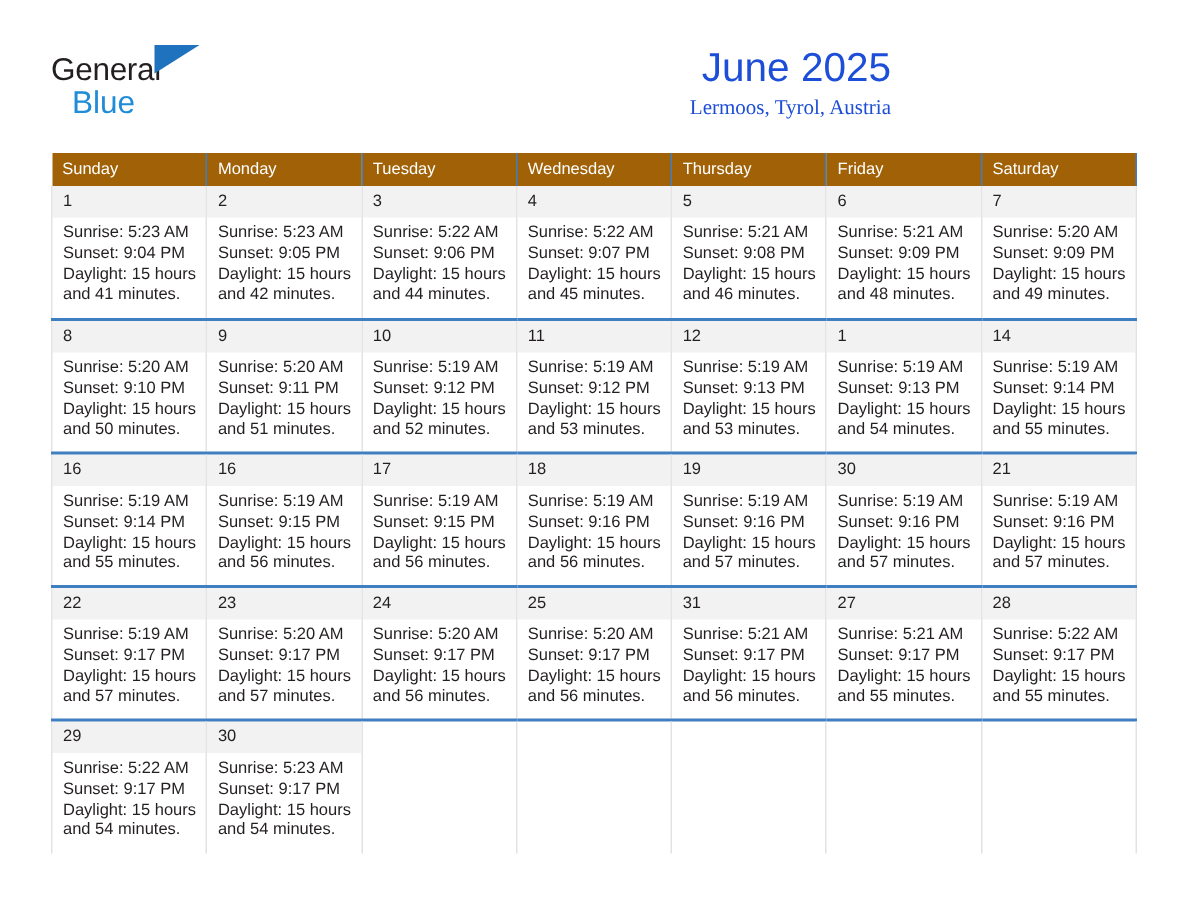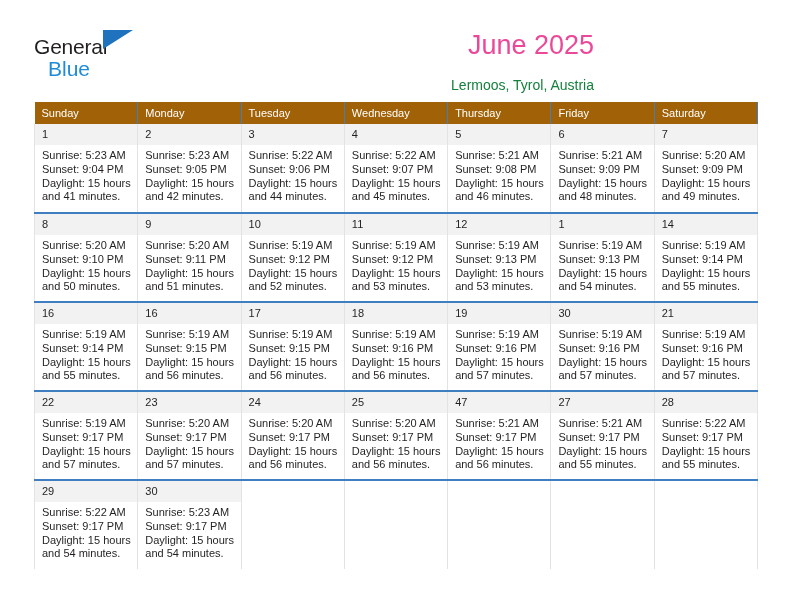--- a/index.html
+++ b/index.html
@@ -58,27 +58,28 @@
   }
 
   .titles {
     text-align: right;
     padding-top: 0px;
   }
   .cal-title {
     font-size: 27px;
     line-height: 34px;
     font-weight: normal;
-    color: #ec4899;
+    color: #1d4ed8;
   }
   .cal-sub {
     font-size: 14px;
     line-height: 22px;
-    color: #15803d;
-    margin-top: 12px;
+    color: #1d4ed8;
+    margin-top: 0;
+    font-family: Liberation Serif, serif;
   }
 
   
   .calendar {
     margin: 0 34px;
     width: 724px;
     border-collapse: collapse;
     table-layout: fixed;
   }
   .calendar th {
@@ -431,21 +432,21 @@
               <div class="details">
                 <div>Sunrise: 5:20 AM</div>
                 <div>Sunset: 9:17 PM</div>
                 <div>Daylight: 15 hours</div>
                 <div>and 56 minutes.</div>
               </div>
             </div>
           </td>
           <td class="">
             <div class="cell-inner">
-              <div class="daynum">47</div>
+              <div class="daynum">31</div>
               <div class="details">
                 <div>Sunrise: 5:21 AM</div>
                 <div>Sunset: 9:17 PM</div>
                 <div>Daylight: 15 hours</div>
                 <div>and 56 minutes.</div>
               </div>
             </div>
           </td>
           <td class="">
             <div class="cell-inner">

